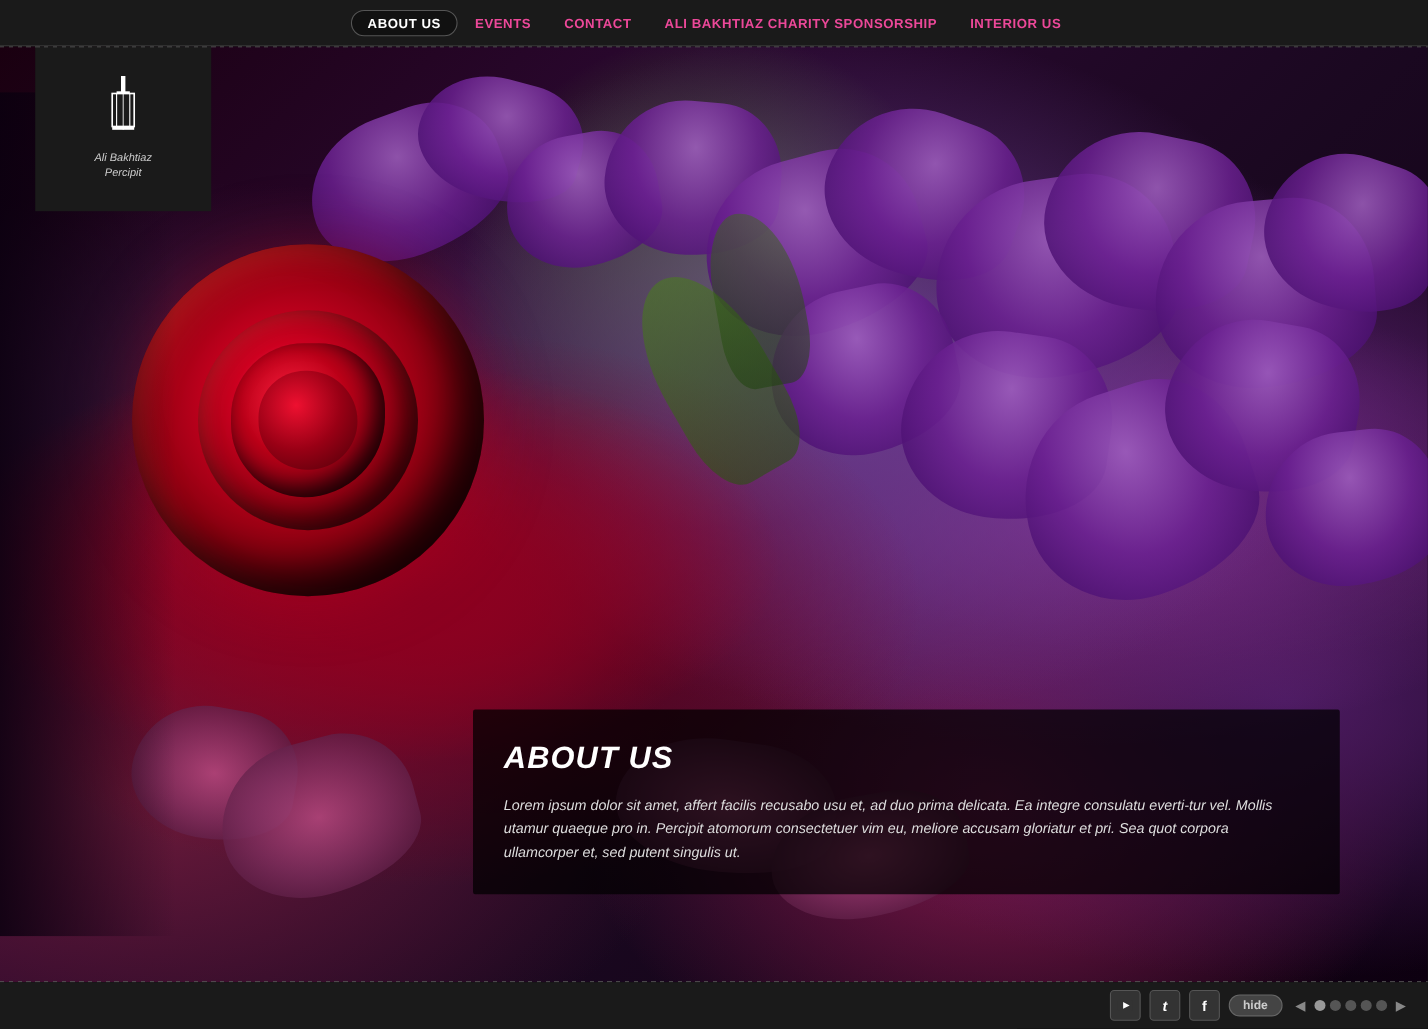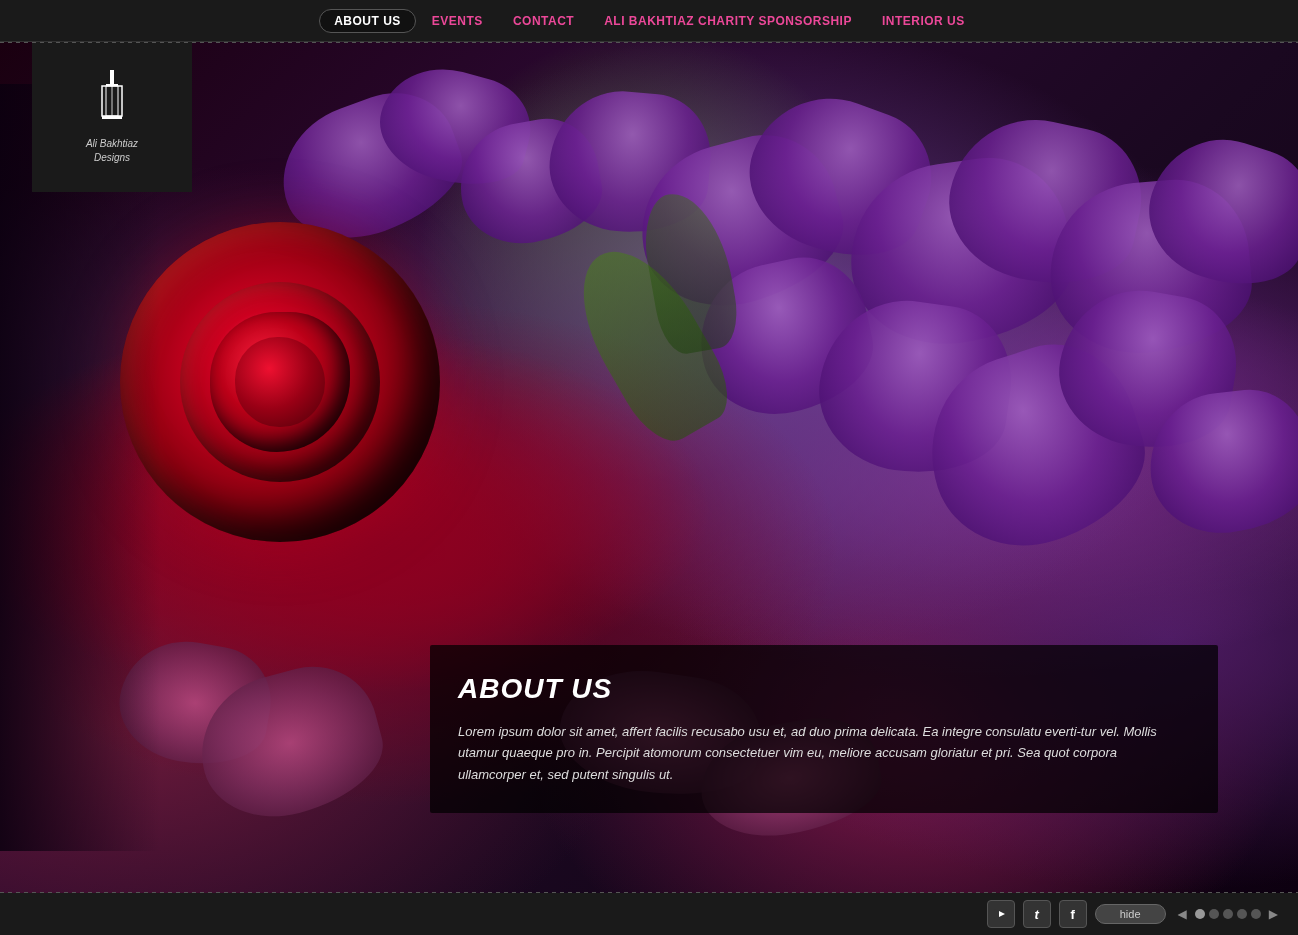--- a/index.html
+++ b/index.html
@@ -199,22 +199,23 @@
       font-weight: bold;
       cursor: pointer;
     }
 
     #hide-btn {
       background: #444;
       border: 1px solid #666;
       border-radius: 10px;
       color: #ccc;
       font-size: 11px;
-      padding: 3px 24px;
+      padding: 3px 12px;
       cursor: pointer;
+      font-weight: bold;
     }
 
     .dot-nav {
       display: flex;
       gap: 4px;
       align-items: center;
     }
 
     .dot {
       width: 10px;
@@ -281,21 +282,21 @@
       <rect x="18" y="0" width="4" height="15" fill="white"></rect>
       <rect x="14" y="14" width="12" height="2" fill="white"></rect>
       <rect x="10" y="16" width="20" height="30" fill="none" stroke="white" stroke-width="1.5"></rect>
       <rect x="14" y="16" width="12" height="30" fill="none" stroke="white" stroke-width="1"></rect>
       <rect x="10" y="46" width="20" height="3" fill="white"></rect>
       <line x1="20" y1="16" x2="20" y2="49" stroke="white" stroke-width="0.8"></line>
     </svg>
   </div>
   <div class="logo-text">
     <span>Ali Bakhtiaz</span><br>
-    <span>Designs</span>
+    <span>Percipit</span>
   </div>
 </div>
 
 <div id="hero">
   <div id="hero-bg"></div>
 
   <div class="purple-petal" style="top:60px;left:280px;width:180px;height:130px;transform:rotate(-20deg);"></div>
   <div class="purple-petal" style="top:30px;left:380px;width:150px;height:110px;transform:rotate(15deg);"></div>
   <div class="purple-petal" style="top:80px;left:460px;width:140px;height:120px;transform:rotate(-10deg);"></div>
   <div class="purple-petal" style="top:50px;left:550px;width:160px;height:140px;transform:rotate(5deg);"></div>

